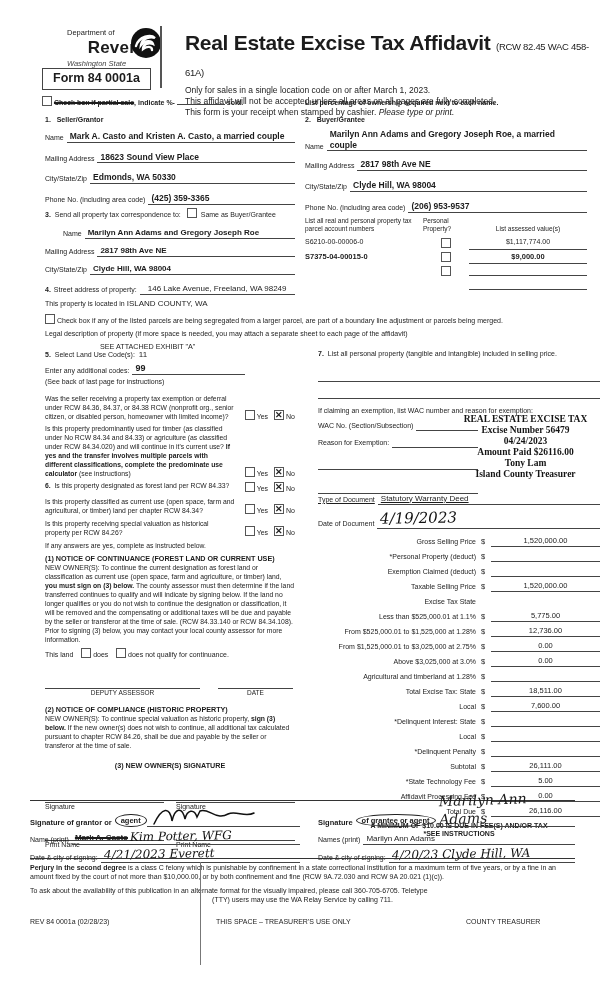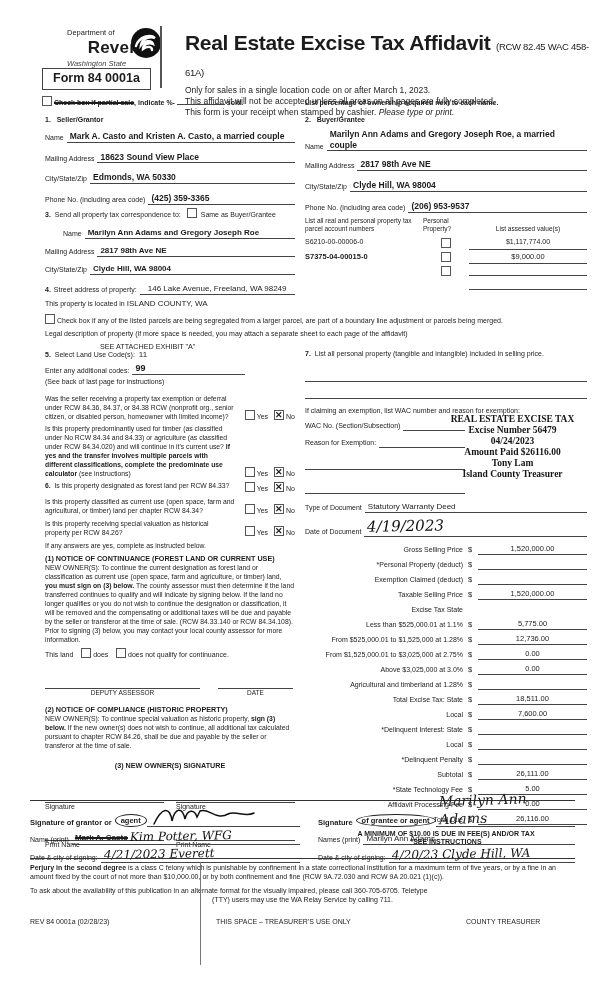--- a/index.html
+++ b/index.html
@@ -149,21 +149,21 @@
       <div style="flex:1;font-size:6.5px;text-align:center;padding-top:8px;">List assessed value(s)</div>
     </div>
     <div class="parcel-grid" style="margin-top:5px;">
       <div style="width:118px;">S6210-00-00006-0</div>
       <div style="width:46px;text-align:center;"><span class="cb"></span></div>
       <div class="ul" style="flex:1;text-align:center;">$1,117,774.00</div>
     </div>
     <div class="parcel-grid" style="margin-top:2px;">
       <div style="width:118px;font-size:7.5px;font-weight:bold;">S7375-04-00015-0</div>
       <div style="width:46px;text-align:center;"><span class="cb"></span></div>
-      <div class="ul" style="flex:1;text-align:center;font-weight:normal;font-size:7.5px;">$9,000.00</div>
+      <div class="ul" style="flex:1;text-align:center;font-weight:bold;font-size:7.5px;">$9,000.00</div>
     </div>
     <div class="parcel-grid" style="margin-top:2px;">
       <div style="width:118px;"></div>
       <div style="width:46px;text-align:center;"><span class="cb"></span></div>
       <div class="ul" style="flex:1;height:9px;"></div>
     </div>
     <div class="parcel-grid" style="margin-top:2px;">
       <div style="width:118px;"></div>
       <div style="width:46px;"></div>
       <div class="ul" style="flex:1;height:9px;"></div>
@@ -255,21 +255,21 @@
         <div class="sigline"></div>
         <div>Print Name</div>
       </div>
       <div style="flex:1;">
         <div class="sigline"></div>
         <div>Print Name</div>
       </div>
     </div>
   </div>
 
-  <div class="abs" style="left:305px;top:350px;width:282px;">
+  <div class="abs" style="left:318px;top:350px;width:282px;">
     <div>
       <span class="b">7.</span>&nbsp;&nbsp;<span>List all personal property (tangible and intangible) included in selling price.</span>
     </div>
     <div class="sigline" style="margin-top:10px;"></div>
     <div class="sigline" style="margin-top:4px;"></div>
 
     <div style="margin-top:8px;position:relative;">
       <div>If claiming an exemption, list WAC number and reason for exemption:</div>
       <div class="row" style="margin-top:5px;width:160px;">
         <span class="lblr">WAC No. (Section/Subsection)</span>
@@ -284,21 +284,21 @@
       <div class="stamp abs" style="left:130px;top:7px;width:155px;">
         <div>REAL ESTATE EXCISE TAX</div>
         <div>Excise Number 56479</div>
         <div>04/24/2023</div>
         <div>Amount Paid $26116.00</div>
         <div>Tony Lam</div>
         <div>Island County Treasurer</div>
       </div>
     </div>
 
-    <div class="row" style="margin-top:8px;">
+    <div class="row" style="text-decoration:underline;">
       <span class="lblr">Type of Document</span>
       <span class="fill"><span class="vplain">Statutory Warranty Deed</span></span>
     </div>
     <div class="row" style="margin-top:4px;height:20px;">
       <span class="lblr">Date of Document</span>
       <span class="fill"><span class="hand hand-big">4/19/2023</span></span>
     </div>
 
     <div style="margin-top:8px;">
       <div class="trow">

